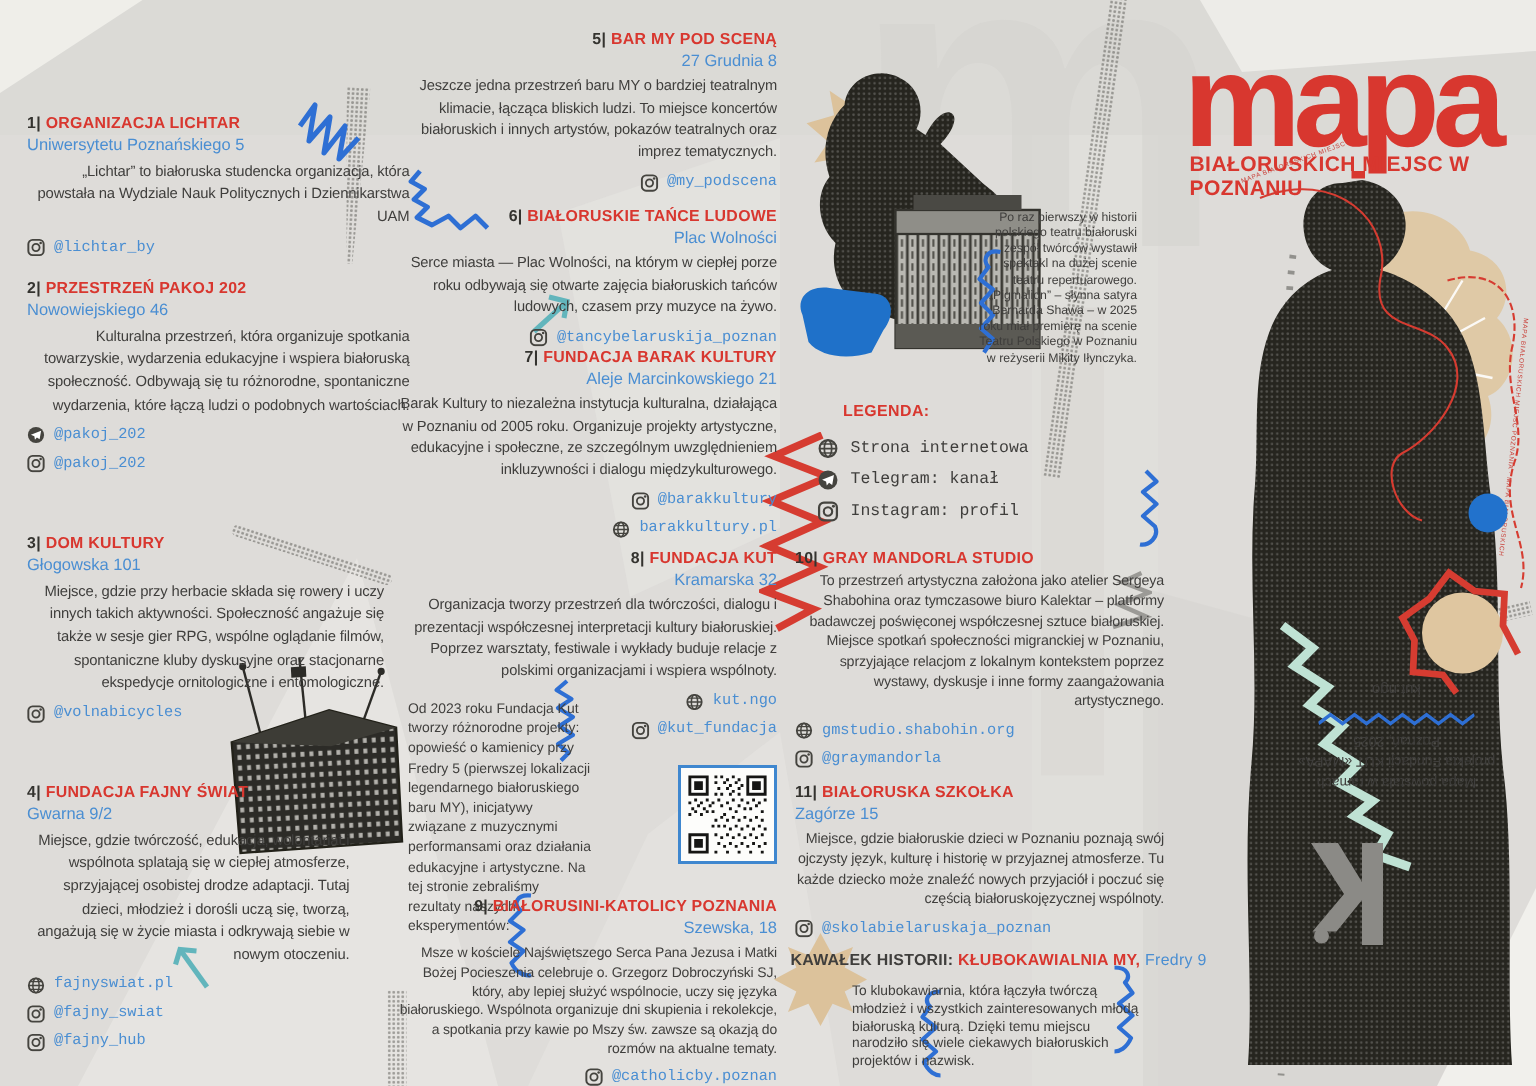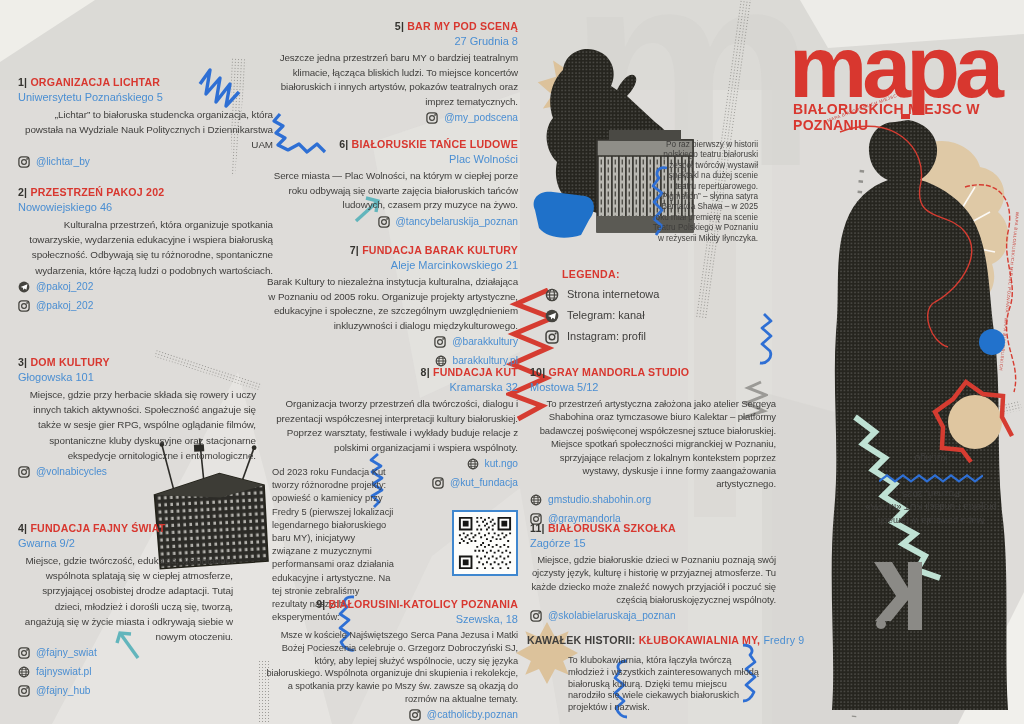--- a/index.html
+++ b/index.html
@@ -13,21 +13,21 @@
   .wm-bar{position:absolute;left:694px;top:205px;width:42px;height:312px;background:#d6d5d1;opacity:.45;pointer-events:none;}
   
   .dots{position:absolute;background-image:radial-gradient(#55544f 0.8px, transparent 0.95px);background-size:3px 3px;opacity:.5;pointer-events:none;}
   
   .entry{position:absolute;z-index:5;}
   .e-title{font-size:10.6px;font-weight:700;color:#d8372f;letter-spacing:.2px;margin-bottom:3px;}
   .e-num{color:#34332f;}
   .e-addr{font-size:11px;color:#4a8ed2;margin-bottom:4px;}
   .e-body{font-size:9.9px;line-height:15.2px;letter-spacing:-0.1px;text-align:right;}
   .e-links{margin-top:3px;}
-  .lrow{display:flex;gap:6px;height:19px;font-size:10.2px;color:#4a8ed2;}
+  .lrow{display:flex;align-items:center;gap:6px;height:19px;font-size:10.2px;color:#4a8ed2;font-family:Liberation Mono, monospace;}
   .r{text-align:right;}
   .r .lrow{justify-content:flex-end;}
   .c2 .e-body{font-size:9.8px;line-height:14.6px;}
   .c3 .e-body{font-size:9.5px;line-height:13.4px;}
   .icn{width:12px;height:12px;flex:0 0 auto;}
   
   .legend{position:absolute;left:545px;top:268px;z-index:5;}
   .legend-title{font-size:10.6px;font-weight:700;color:#d8372f;margin:0 0 8px 17px;letter-spacing:.3px;}
   .legend .lrow{color:#3f3e3c;font-size:11px;height:21px;gap:8px;}
   .legend .icn{width:14px;height:14px;}
@@ -254,29 +254,29 @@
     </div>
   </div>
 
   <div class="entry" style="left:18px;top:522px;width:230px;">
     <div class="e-title"><span class="e-num">4|</span> <span>FUNDACJA FAJNY ŚWIAT</span></div>
     <div class="e-addr">Gwarna 9/2</div>
     <div class="e-body" style="width:215px;">Miejsce, gdzie twórczość, edukacja, wolontariat i wspólnota splatają się w ciepłej atmosferze, sprzyjającej osobistej drodze adaptacji. Tutaj dzieci, młodzież i dorośli uczą się, tworzą, angażują się w życie miasta i odkrywają siebie w nowym otoczeniu.</div>
     <div class="e-links">
       <div class="lrow">
           <svg class="icn" viewBox="0 0 12 12">
+            <use href="#ic-web"></use>
+          </svg>
+          <span>fajnyswiat.pl</span>
+        </div>
+      <div class="lrow">
+          <svg class="icn" viewBox="0 0 12 12">
             <use href="#ic-ig"></use>
           </svg>
           <span>@fajny_swiat</span>
-        </div>
-      <div class="lrow">
-          <svg class="icn" viewBox="0 0 12 12">
-            <use href="#ic-web"></use>
-          </svg>
-          <span>fajnyswiat.pl</span>
         </div>
       <div class="lrow">
           <svg class="icn" viewBox="0 0 12 12">
             <use href="#ic-ig"></use>
           </svg>
           <span>@fajny_hub</span>
         </div>
     </div>
   </div>
 
@@ -301,21 +301,21 @@
     <div class="e-links">
       <div class="lrow">
           <svg class="icn" viewBox="0 0 12 12">
             <use href="#ic-ig"></use>
           </svg>
           <span>@tancybelaruskija_poznan</span>
         </div>
     </div>
   </div>
 
-  <div class="entry r c2" style="left:266px;top:244px;width:252px;">
+  <div class="entry r c2" style="left:266px;top:232px;width:252px;">
     <div class="e-title"><span class="e-num">7|</span> <span>FUNDACJA BARAK KULTURY</span></div>
     <div class="e-addr">Aleje Marcinkowskiego 21</div>
     <div class="e-body">Barak Kultury to niezależna instytucja kulturalna, działająca w Poznaniu od 2005 roku. Organizuje projekty artystyczne, edukacyjne i społeczne, ze szczególnym uwzględnieniem inkluzywności i dialogu międzykulturowego.</div>
     <div class="e-links">
       <div class="lrow">
           <svg class="icn" viewBox="0 0 12 12">
             <use href="#ic-ig"></use>
           </svg>
           <span>@barakkultury</span>
         </div>
@@ -390,21 +390,20 @@
     <div class="lrow">
         <svg class="icn" viewBox="0 0 12 12">
           <use href="#ic-ig"></use>
         </svg>
         <span>Instagram: profil</span>
       </div>
   </div>
 
   <div class="entry c3" style="left:530px;top:366px;width:250px;">
     <div class="e-title"><span class="e-num">10|</span> <span>GRAY MANDORLA STUDIO</span></div>
-    <div class="e-addr">Mostowa 5/12</div>
     <div class="e-body" style="width:246px;">To przestrzeń artystyczna założona jako atelier Sergeya Shabohina oraz tymczasowe biuro Kalektar – platformy badawczej poświęconej współczesnej sztuce białoruskiej. Miejsce spotkań społeczności migranckiej w Poznaniu, sprzyjające relacjom z lokalnym kontekstem poprzez wystawy, dyskusje i inne formy zaangażowania artystycznego.</div>
     <div class="e-links">
       <div class="lrow">
           <svg class="icn" viewBox="0 0 12 12">
             <use href="#ic-web"></use>
           </svg>
           <span>gmstudio.shabohin.org</span>
         </div>
       <div class="lrow">
           <svg class="icn" viewBox="0 0 12 12">

